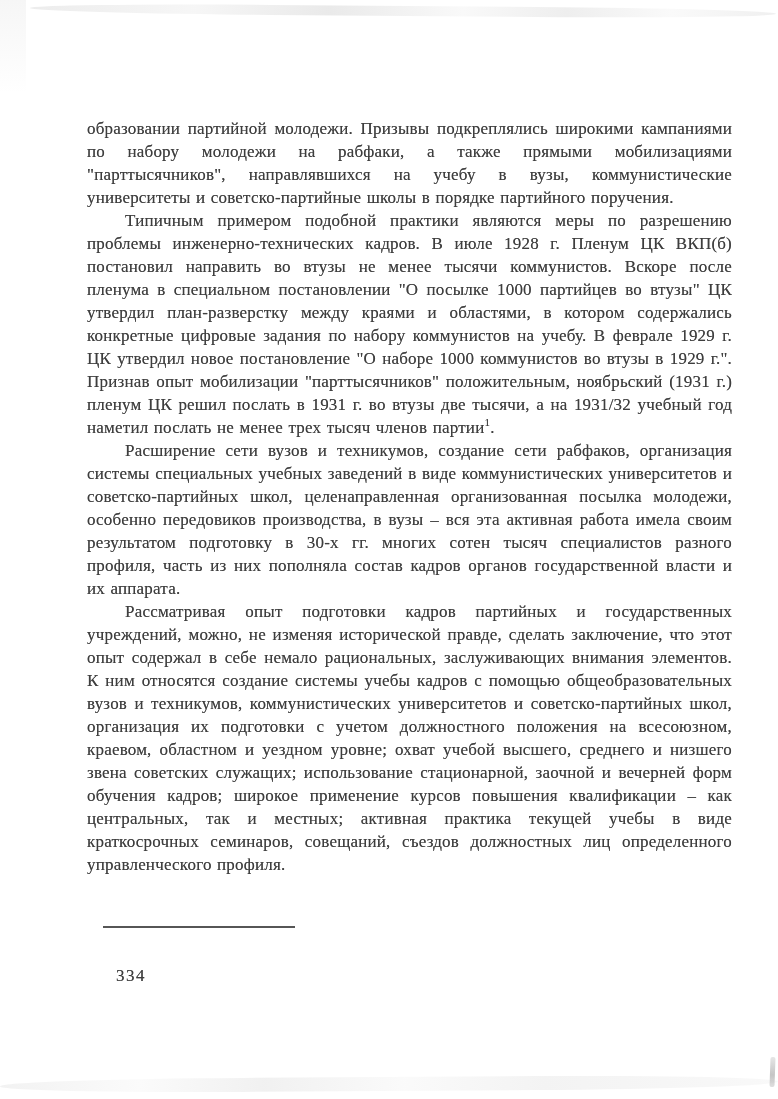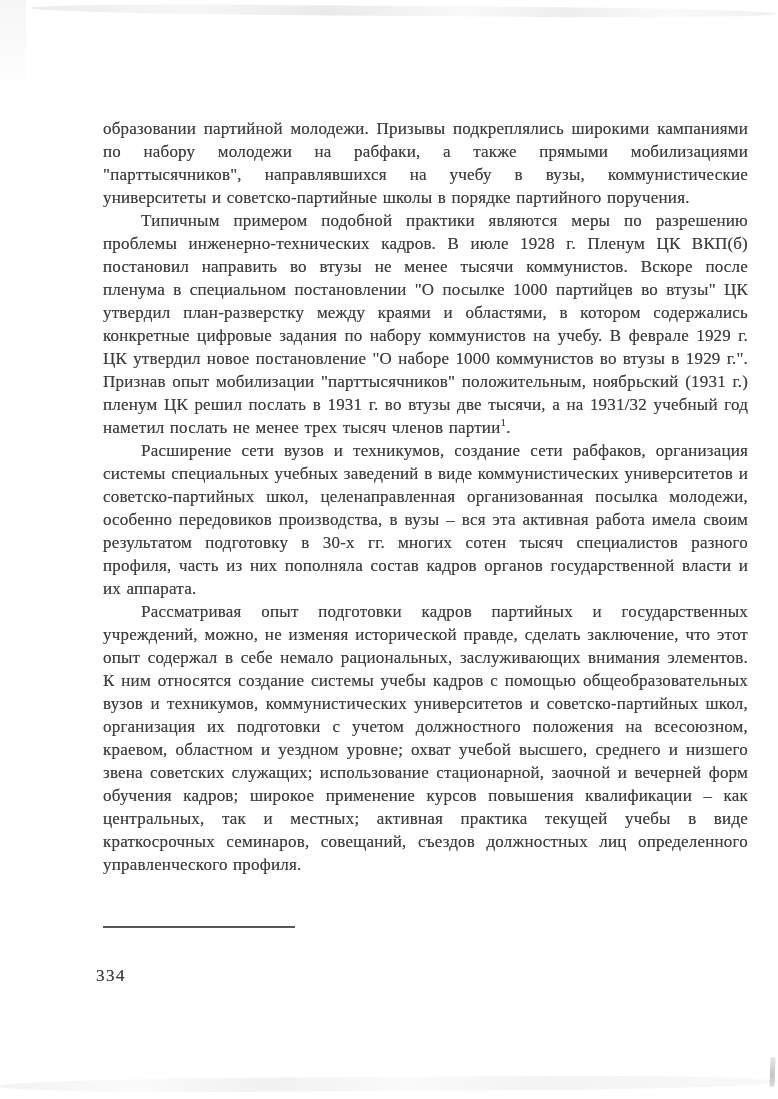--- a/index.html
+++ b/index.html
@@ -54,21 +54,21 @@
     position: absolute;
     right: 3px; bottom: 12px; width: 5px; height: 30px;
     background: linear-gradient(180deg, #d6d6d6, #9e9e9e 60%, #c9c9c9);
     opacity: 0.6;
     border-radius: 2px;
     transform: rotate(2deg);
   }
   .body-text {
     position: absolute;
     top: 117px;
-    left: 103px;
+    left: 87px;
     width: 645px;
     font-size: 17px;
     line-height: 23px;
     text-align: justify;
     letter-spacing: 0.2px;
     word-spacing: 1px;
     color: #3e3e3e;
     text-shadow: 0 0 0.6px rgba(62,62,62,0.65);
     hyphens: auto;
     -webkit-hyphens: auto;
@@ -105,21 +105,21 @@
   }
   .footnote sup {
     font-size: 9.5px;
     line-height: 0;
     vertical-align: super;
     margin-right: 3px;
   }
   .page-number {
     position: absolute;
     top: 966px;
-    left: 96px;
+    left: 116px;
     font-size: 17px;
     letter-spacing: 1.5px;
     color: #3e3e3e;
     text-shadow: 0 0 0.6px rgba(62,62,62,0.65);
   }
 </style>
 </head>
 <body>
 
 <div class="page">

